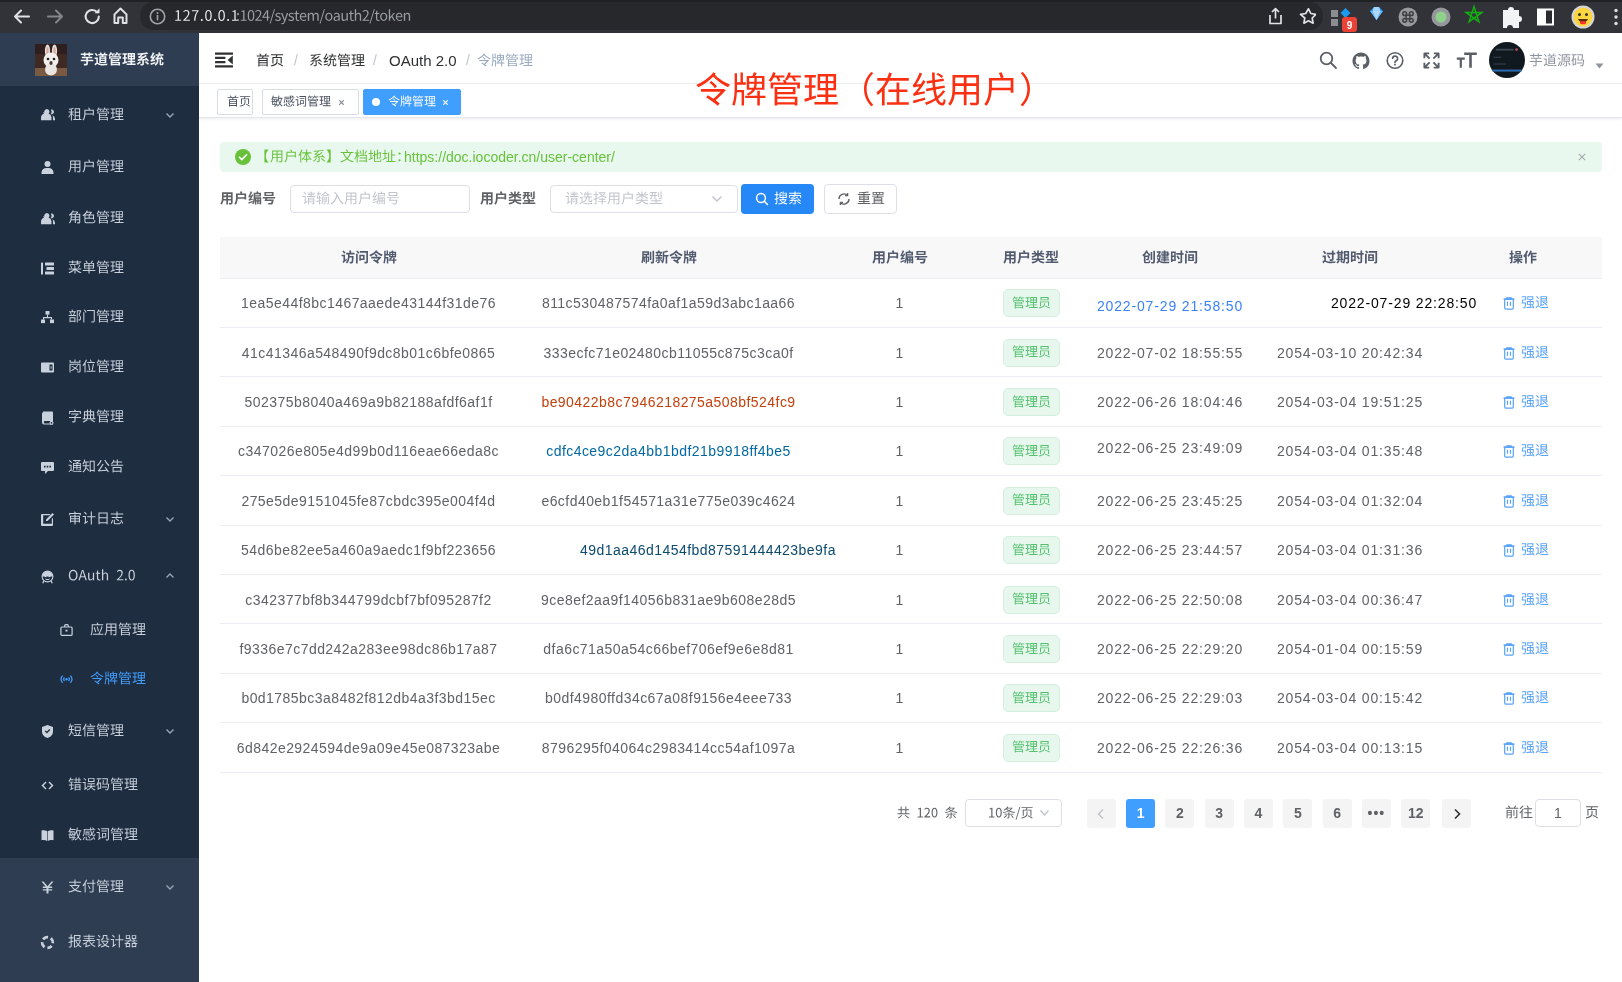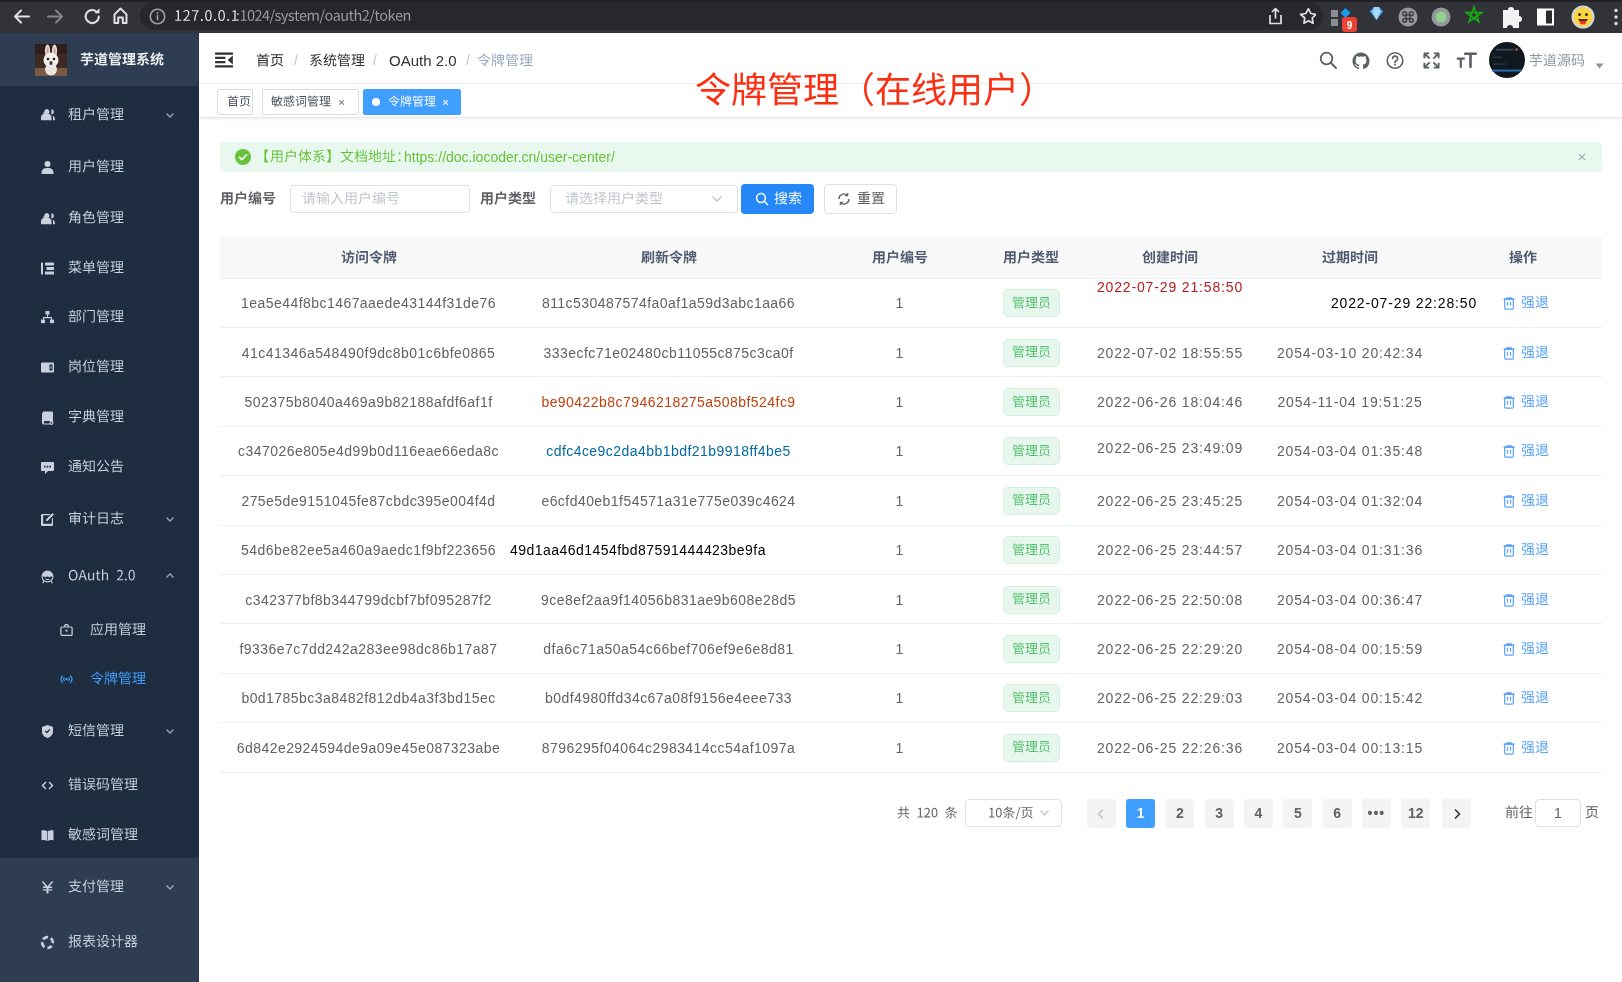--- a/index.html
+++ b/index.html
@@ -648,21 +648,21 @@
 <div style="position:absolute;left:668.5px;top:295.1px;transform:translateX(-50%);font:400 14px/16px 'Liberation Sans',sans-serif;color:#606266;letter-spacing:0.45px;white-space:nowrap">811c530487574fa0af1a59d3abc1aa66</div>
 <div style="position:absolute;left:899.5px;top:295.1px;transform:translateX(-50%);font:400 14px/16px 'Liberation Sans',sans-serif;color:#606266;letter-spacing:normal;white-space:nowrap">1</div>
 <div class="abs" style="left:1002.5px;top:289.2px;width:57px;height:28px;background:#e8f7ee;border:1px solid #d2f0dd;border-radius:5px;box-sizing:border-box"></div>
 <div style="position:absolute;left:1011.5px;top:295.7px">
     <svg width="39" height="15" viewBox="0 0 39 15" style="display:block;overflow:visible" fill="#53c26e">
       <use href="#g27" transform="translate(0.0,11.4) scale(0.01300)"></use>
       <use href="#g28" transform="translate(13.0,11.4) scale(0.01300)"></use>
       <use href="#g119" transform="translate(26.0,11.4) scale(0.01300)"></use>
     </svg>
   </div>
-<div style="position:absolute;left:1170.0px;top:279px;transform:translateX(-50%);font:400 14px/16px 'Liberation Sans',sans-serif;color:#b91c1c;letter-spacing:0.85px;white-space:nowrap">2022-07-29 21:58:50</div>
+<div style="position:absolute;left:1170.0px;top:298px;transform:translateX(-50%);font:400 14px/16px 'Liberation Sans',sans-serif;color:#3b82f6;letter-spacing:0.85px;white-space:nowrap">2022-07-29 21:58:50</div>
 <div style="position:absolute;left:1404px;top:295.1px;transform:translateX(-50%);font:400 14px/16px 'Liberation Sans',sans-serif;color:#000000;letter-spacing:0.85px;white-space:nowrap">2022-07-29 22:28:50</div>
 <svg class="abs" style="left:1502.0px;top:296.2px" width="14" height="14" viewBox="0 0 14 14" fill="none" stroke="#58a2f8" stroke-width="1.2">
     <path d="M1.5 3.2h11M4.8 3.2V1.8h4.4v1.4"></path>
     <path d="M2.7 3.2h8.6v8.9a1 1 0 0 1-1 1H3.7a1 1 0 0 1-1-1z"></path>
     <path d="M5.5 5.8v4M8.5 5.8v4"></path>
   </svg>
 <div style="position:absolute;left:1521.0px;top:295.1px">
     <svg width="28" height="16" viewBox="0 0 28 16" style="display:block;overflow:visible" fill="#58a2f8">
       <use href="#g120" transform="translate(0.0,12.3) scale(0.01400)"></use>
       <use href="#g121" transform="translate(14.0,12.3) scale(0.01400)"></use>
@@ -699,21 +699,21 @@
 <div style="position:absolute;left:899.5px;top:393.9px;transform:translateX(-50%);font:400 14px/16px 'Liberation Sans',sans-serif;color:#606266;letter-spacing:normal;white-space:nowrap">1</div>
 <div class="abs" style="left:1002.5px;top:388.0px;width:57px;height:28px;background:#e8f7ee;border:1px solid #d2f0dd;border-radius:5px;box-sizing:border-box"></div>
 <div style="position:absolute;left:1011.5px;top:394.5px">
     <svg width="39" height="15" viewBox="0 0 39 15" style="display:block;overflow:visible" fill="#53c26e">
       <use href="#g27" transform="translate(0.0,11.4) scale(0.01300)"></use>
       <use href="#g28" transform="translate(13.0,11.4) scale(0.01300)"></use>
       <use href="#g119" transform="translate(26.0,11.4) scale(0.01300)"></use>
     </svg>
   </div>
 <div style="position:absolute;left:1170.0px;top:393.9px;transform:translateX(-50%);font:400 14px/16px 'Liberation Sans',sans-serif;color:#606266;letter-spacing:0.85px;white-space:nowrap">2022-06-26 18:04:46</div>
-<div style="position:absolute;left:1350.0px;top:393.9px;transform:translateX(-50%);font:400 14px/16px 'Liberation Sans',sans-serif;color:#606266;letter-spacing:0.85px;white-space:nowrap">2054-11-04 19:51:25</div>
+<div style="position:absolute;left:1350.0px;top:393.9px;transform:translateX(-50%);font:400 14px/16px 'Liberation Sans',sans-serif;color:#606266;letter-spacing:0.85px;white-space:nowrap">2054-03-04 19:51:25</div>
 <svg class="abs" style="left:1502.0px;top:395.0px" width="14" height="14" viewBox="0 0 14 14" fill="none" stroke="#58a2f8" stroke-width="1.2">
     <path d="M1.5 3.2h11M4.8 3.2V1.8h4.4v1.4"></path>
     <path d="M2.7 3.2h8.6v8.9a1 1 0 0 1-1 1H3.7a1 1 0 0 1-1-1z"></path>
     <path d="M5.5 5.8v4M8.5 5.8v4"></path>
   </svg>
 <div style="position:absolute;left:1521.0px;top:393.9px">
     <svg width="28" height="16" viewBox="0 0 28 16" style="display:block;overflow:visible" fill="#58a2f8">
       <use href="#g120" transform="translate(0.0,12.3) scale(0.01400)"></use>
       <use href="#g121" transform="translate(14.0,12.3) scale(0.01400)"></use>
     </svg>
@@ -763,21 +763,21 @@
     <path d="M5.5 5.8v4M8.5 5.8v4"></path>
   </svg>
 <div style="position:absolute;left:1521.0px;top:492.8px">
     <svg width="28" height="16" viewBox="0 0 28 16" style="display:block;overflow:visible" fill="#58a2f8">
       <use href="#g120" transform="translate(0.0,12.3) scale(0.01400)"></use>
       <use href="#g121" transform="translate(14.0,12.3) scale(0.01400)"></use>
     </svg>
   </div>
 <div class="abs" style="left:220px;top:573.9px;width:1382px;height:1px;background:#ebeef5"></div>
 <div style="position:absolute;left:368.5px;top:542.1px;transform:translateX(-50%);font:400 14px/16px 'Liberation Sans',sans-serif;color:#606266;letter-spacing:0.45px;white-space:nowrap">54d6be82ee5a460a9aedc1f9bf223656</div>
-<div style="position:absolute;left:638px;top:542.1px;transform:translateX(-50%);font:400 14px/16px 'Liberation Sans',sans-serif;color:#000000;letter-spacing:0.45px;white-space:nowrap">49d1aa46d1454fbd87591444423be9fa</div>
+<div style="position:absolute;left:708px;top:542.1px;transform:translateX(-50%);font:400 14px/16px 'Liberation Sans',sans-serif;color:#0c4a6e;letter-spacing:0.45px;white-space:nowrap">49d1aa46d1454fbd87591444423be9fa</div>
 <div style="position:absolute;left:899.5px;top:542.1px;transform:translateX(-50%);font:400 14px/16px 'Liberation Sans',sans-serif;color:#606266;letter-spacing:normal;white-space:nowrap">1</div>
 <div class="abs" style="left:1002.5px;top:536.2px;width:57px;height:28px;background:#e8f7ee;border:1px solid #d2f0dd;border-radius:5px;box-sizing:border-box"></div>
 <div style="position:absolute;left:1011.5px;top:542.7px">
     <svg width="39" height="15" viewBox="0 0 39 15" style="display:block;overflow:visible" fill="#53c26e">
       <use href="#g27" transform="translate(0.0,11.4) scale(0.01300)"></use>
       <use href="#g28" transform="translate(13.0,11.4) scale(0.01300)"></use>
       <use href="#g119" transform="translate(26.0,11.4) scale(0.01300)"></use>
     </svg>
   </div>
 <div style="position:absolute;left:1170.0px;top:542.1px;transform:translateX(-50%);font:400 14px/16px 'Liberation Sans',sans-serif;color:#606266;letter-spacing:0.85px;white-space:nowrap">2022-06-25 23:44:57</div>
@@ -824,21 +824,21 @@
 <div style="position:absolute;left:899.5px;top:640.9px;transform:translateX(-50%);font:400 14px/16px 'Liberation Sans',sans-serif;color:#606266;letter-spacing:normal;white-space:nowrap">1</div>
 <div class="abs" style="left:1002.5px;top:635.0px;width:57px;height:28px;background:#e8f7ee;border:1px solid #d2f0dd;border-radius:5px;box-sizing:border-box"></div>
 <div style="position:absolute;left:1011.5px;top:641.5px">
     <svg width="39" height="15" viewBox="0 0 39 15" style="display:block;overflow:visible" fill="#53c26e">
       <use href="#g27" transform="translate(0.0,11.4) scale(0.01300)"></use>
       <use href="#g28" transform="translate(13.0,11.4) scale(0.01300)"></use>
       <use href="#g119" transform="translate(26.0,11.4) scale(0.01300)"></use>
     </svg>
   </div>
 <div style="position:absolute;left:1170.0px;top:640.9px;transform:translateX(-50%);font:400 14px/16px 'Liberation Sans',sans-serif;color:#606266;letter-spacing:0.85px;white-space:nowrap">2022-06-25 22:29:20</div>
-<div style="position:absolute;left:1350.0px;top:640.9px;transform:translateX(-50%);font:400 14px/16px 'Liberation Sans',sans-serif;color:#606266;letter-spacing:0.85px;white-space:nowrap">2054-08-04 00:15:59</div>
+<div style="position:absolute;left:1350.0px;top:640.9px;transform:translateX(-50%);font:400 14px/16px 'Liberation Sans',sans-serif;color:#606266;letter-spacing:0.85px;white-space:nowrap">2054-01-04 00:15:59</div>
 <svg class="abs" style="left:1502.0px;top:642.0px" width="14" height="14" viewBox="0 0 14 14" fill="none" stroke="#58a2f8" stroke-width="1.2">
     <path d="M1.5 3.2h11M4.8 3.2V1.8h4.4v1.4"></path>
     <path d="M2.7 3.2h8.6v8.9a1 1 0 0 1-1 1H3.7a1 1 0 0 1-1-1z"></path>
     <path d="M5.5 5.8v4M8.5 5.8v4"></path>
   </svg>
 <div style="position:absolute;left:1521.0px;top:641.0px">
     <svg width="28" height="16" viewBox="0 0 28 16" style="display:block;overflow:visible" fill="#58a2f8">
       <use href="#g120" transform="translate(0.0,12.3) scale(0.01400)"></use>
       <use href="#g121" transform="translate(14.0,12.3) scale(0.01400)"></use>
     </svg>

